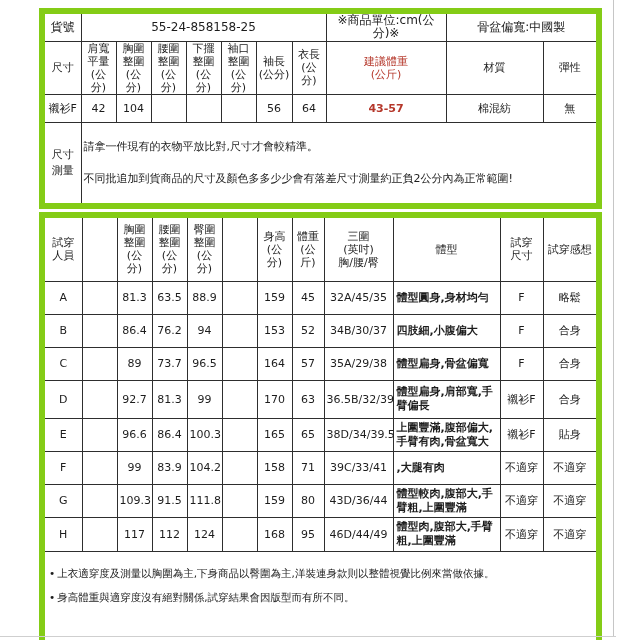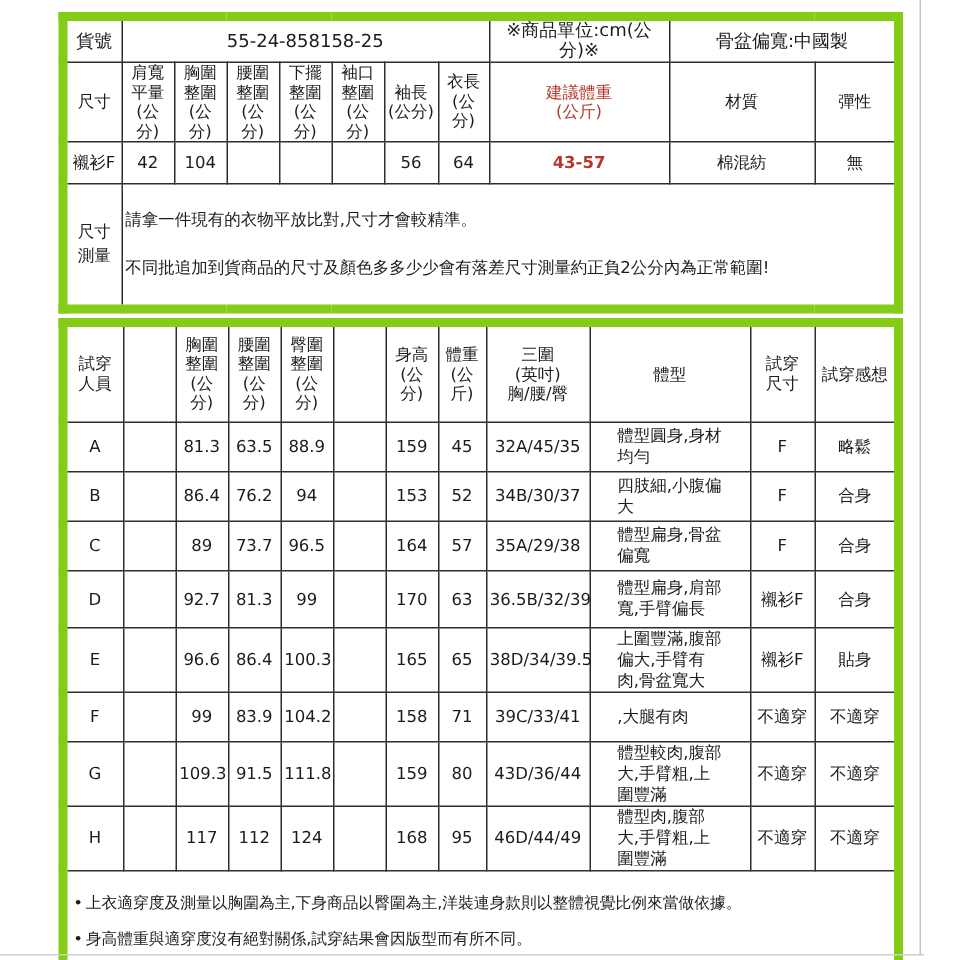--- a/index.html
+++ b/index.html
@@ -30,21 +30,21 @@
   th.red, td.red{color:var(--accent,#b5372a);font-weight:normal;}
   
   .fit{left:39px;top:212px;width:557px;}
   .fit tr.r-title{height:26px;}
   .fit tr.r-title td{font-size:12px;}
   .fit tr.r-head{height:66px;}
   .fit tbody[data-rows] tr{height:33px;}
   .fit tbody[data-rows] tr:nth-child(4){height:38px;}
   .fit tbody[data-rows] tr:nth-child(8){height:34px;}
   .fit tbody[data-rows] td{font-size:11px;}
-  .fit tbody[data-rows] td:nth-child(10){text-align:left;padding:0 18px;line-height:14px;}
+  .fit tbody[data-rows] td:nth-child(10){text-align:left;padding:0 3px;line-height:14px;font-weight:bold;}
   .fit tr.r-notes td{text-align:left;padding:3px 4px;height:52px;vertical-align:top;}
   .fn{font-size:10.5px;line-height:11.6px;white-space:normal;}
   .fn .blt{margin-right:2px;}
   
   .vrule{position:absolute;left:613px;top:0;width:1px;height:637px;background:#c6c6c6;}
   .hrule{position:absolute;left:0;top:636px;width:616px;height:1px;background:#cfcfcf;}
 </style>
 </head>
 <body>
 

